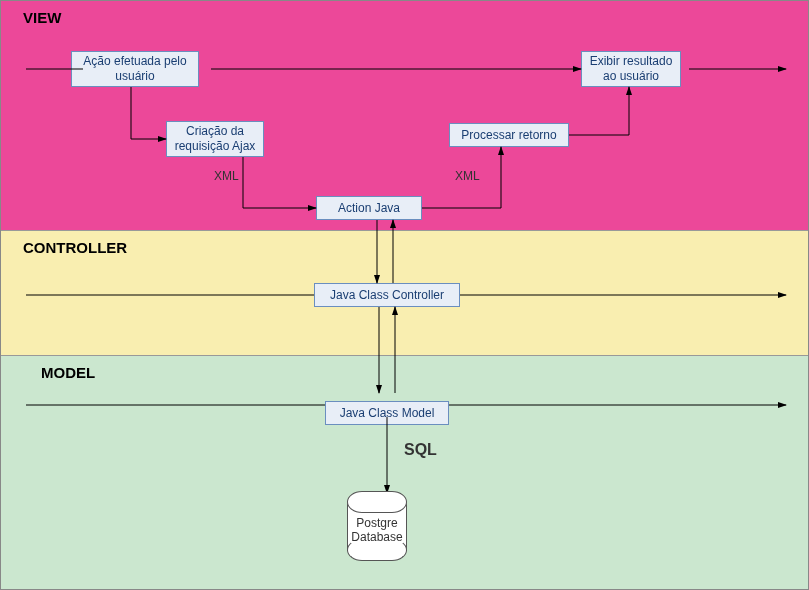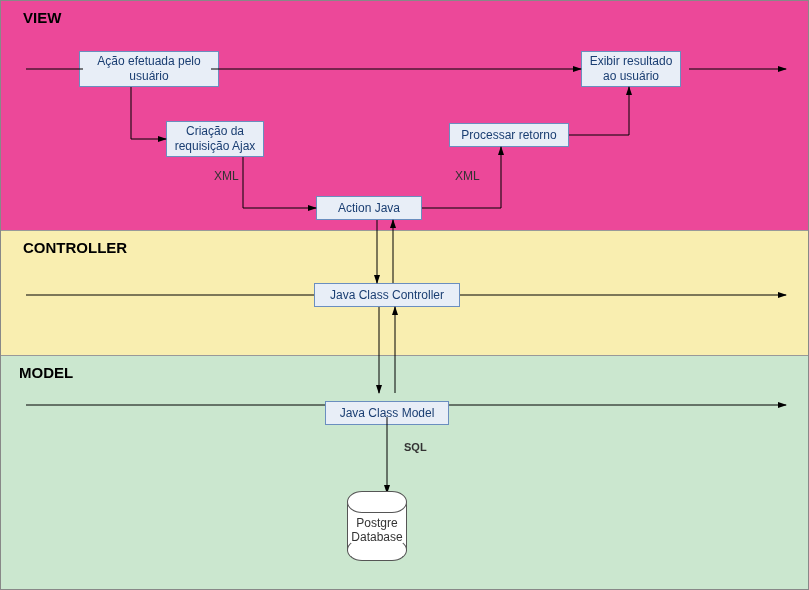--- a/index.html
+++ b/index.html
@@ -125,42 +125,42 @@
 
   <div class="layer layer-view">
     <div class="layer-title" style="top:8px; left:22px;">VIEW</div>
   </div>
 
   <div class="layer layer-controller">
     <div class="layer-title" style="top:8px; left:22px;">CONTROLLER</div>
   </div>
 
   <div class="layer layer-model">
-    <div class="layer-title" style="top:8px; left:18px;">MODEL</div>
+    <div class="layer-title" style="top:8px; left:40px;">MODEL</div>
   </div>
 
-  <div class="node" style="left:78px; top:50px; width:140px; height:36px;">Ação efetuada pelo usuário</div>
+  <div class="node" style="left:70px; top:50px; width:128px; height:36px;">Ação efetuada pelo usuário</div>
   <div class="node" style="left:165px; top:120px; width:98px; height:36px;">Criação da requisição Ajax</div>
   <div class="node" style="left:315px; top:195px; width:106px; height:24px;">Action Java</div>
   <div class="node" style="left:448px; top:122px; width:120px; height:24px;">Processar retorno</div>
   <div class="node" style="left:580px; top:50px; width:100px; height:36px;">Exibir resultado ao usuário</div>
   <div class="node" style="left:313px; top:282px; width:146px; height:24px;">Java Class Controller</div>
   <div class="node" style="left:324px; top:392px; width:124px; height:24px;margin-top:8px;">Java Class Model</div>
 
   <div class="cylinder" style="left:346px; top:490px;">
     <div class="top"></div>
     <div class="body"></div>
     <div class="bottom"></div>
     <div class="label"><span style="white-space:pre-line;">Postgre
 Database</span></div>
   </div>
 
   <div class="edge-label" style="left:213px; top:168px;">XML</div>
   <div class="edge-label" style="left:454px; top:168px;">XML</div>
-  <div class="edge-label" style="left:403px; top:440px; font-weight:bold; font-size:11px;">SQL</div>
+  <div class="edge-label" style="left:403px; top:440px; font-weight:bold; font-size:16px;">SQL</div>
 
   <svg class="overlay" width="809" height="590">
     <defs>
       <marker id="arrow" markerWidth="10" markerHeight="10" refX="8" refY="3" orient="auto" markerUnits="strokeWidth">
         <path d="M0,0 L0,6 L9,3 z" fill="#000"></path>
       </marker>
     </defs>
 
     <line x1="25" y1="68" x2="82" y2="68" stroke="#000" stroke-width="1"></line>
     <line x1="210" y1="68" x2="580" y2="68" stroke="#000" stroke-width="1" marker-end="url(#arrow)"></line>

